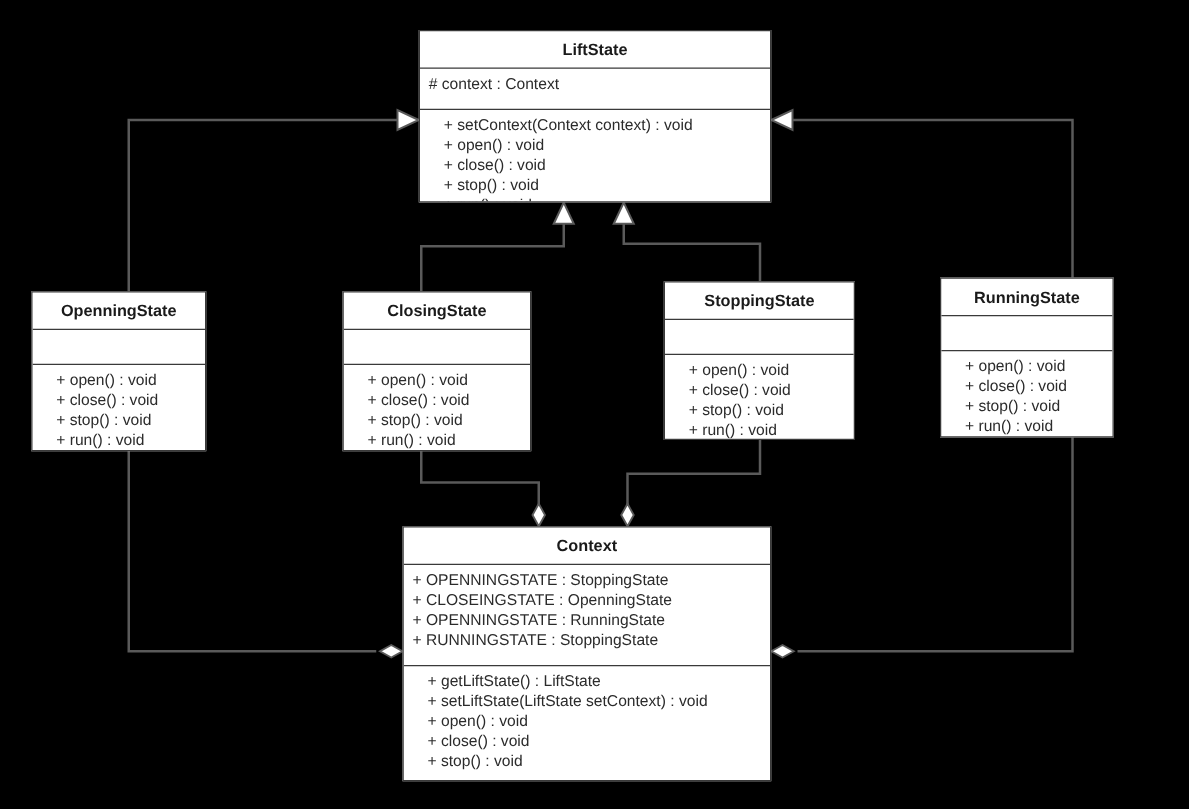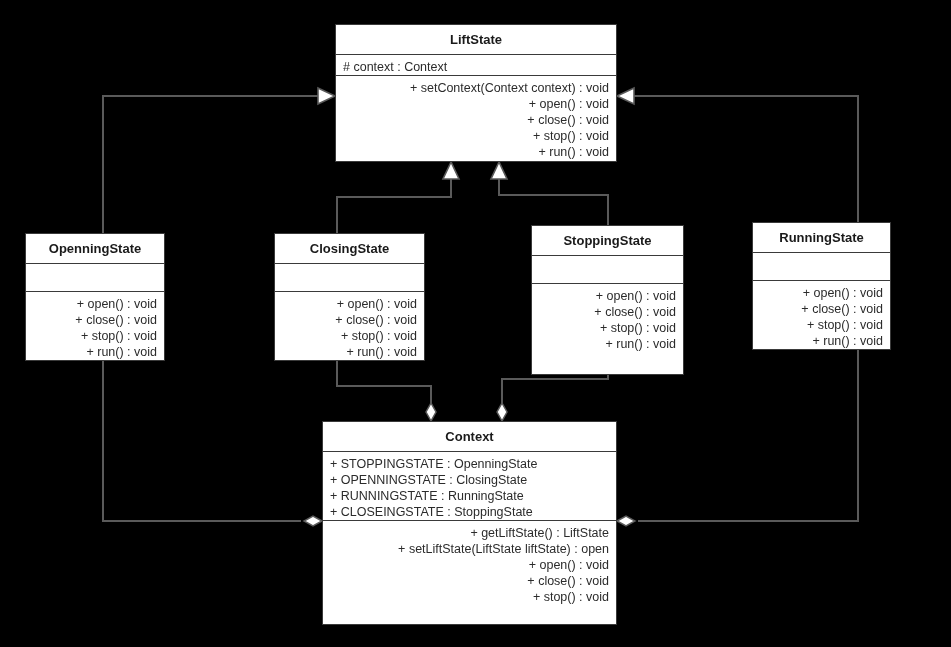--- a/index.html
+++ b/index.html
@@ -6,23 +6,23 @@
   body{width:951px;height:647px;position:relative;overflow:hidden;
        font-family:"Liberation Sans","DejaVu Sans",sans-serif;}
   #canvas{position:absolute;inset:0;width:951px;height:647px;}
   svg.wires{position:absolute;left:0;top:0;width:951px;height:647px;pointer-events:none;}
 
   .umlclass{position:absolute;background:#ffffff;border:1px solid #3a3a3a;
             box-sizing:border-box;overflow:hidden;}
   .cls-title{text-align:center;font-weight:bold;font-size:13px;color:#1a1a1a;
              padding:8px 4px 7px 4px;border-bottom:1px solid #3a3a3a;
              white-space:nowrap;line-height:1.1;}
-  .cls-attrs{border-bottom:1px solid #3a3a3a;padding:4px 7px 0 7px;box-sizing:border-box;}
+  .cls-attrs{border-bottom:1px solid #3a3a3a;padding:4px 7px 12px 7px;box-sizing:border-box;}
   .cls-attrs.empty{padding:0;height:28px;}
-  .cls-ops{padding:4px 7px 4px 8px;text-align:right;}
+  .cls-ops{padding:4px 7px 4px 19px;}
   .member{font-size:12.5px;color:#2b2b2b;line-height:16px;white-space:nowrap;}
 </style>
 </head>
 <body>
 
 <div id="canvas">
 
   <svg class="wires" viewBox="0 0 951 647" xmlns="http://www.w3.org/2000/svg">
     <g fill="none" stroke="#5a5a5a" stroke-width="2">
 
@@ -87,21 +87,21 @@
     <div class="cls-title">ClosingState</div>
     <div class="cls-attrs empty"></div>
     <div class="cls-ops">
       <div class="member">+ open() : void</div>
       <div class="member">+ close() : void</div>
       <div class="member">+ stop() : void</div>
       <div class="member">+ run() : void</div>
     </div>
   </div>
 
-  <div class="umlclass" style="left:531px;top:225px;width:153px;height:150px;">
+  <div class="umlclass" style="left:531px;top:225px;width:153px;height:127px;">
     <div class="cls-title">StoppingState</div>
     <div class="cls-attrs empty"></div>
     <div class="cls-ops">
       <div class="member">+ open() : void</div>
       <div class="member">+ close() : void</div>
       <div class="member">+ stop() : void</div>
       <div class="member">+ run() : void</div>
     </div>
   </div>
 
@@ -112,28 +112,28 @@
       <div class="member">+ open() : void</div>
       <div class="member">+ close() : void</div>
       <div class="member">+ stop() : void</div>
       <div class="member">+ run() : void</div>
     </div>
   </div>
 
   <div class="umlclass" style="left:322px;top:421px;width:295px;height:204px;">
     <div class="cls-title">Context</div>
     <div class="cls-attrs">
-      <div class="member">+ STOPPINGSTATE : OpenningState</div>
-      <div class="member">+ OPENNINGSTATE : ClosingState</div>
-      <div class="member">+ RUNNINGSTATE : RunningState</div>
-      <div class="member">+ CLOSEINGSTATE : StoppingState</div>
+      <div class="member">+ OPENNINGSTATE : StoppingState</div>
+      <div class="member">+ CLOSEINGSTATE : OpenningState</div>
+      <div class="member">+ OPENNINGSTATE : RunningState</div>
+      <div class="member">+ RUNNINGSTATE : StoppingState</div>
     </div>
     <div class="cls-ops">
       <div class="member">+ getLiftState() : LiftState</div>
-      <div class="member">+ setLiftState(LiftState liftState) : open</div>
+      <div class="member">+ setLiftState(LiftState setContext) : void</div>
       <div class="member">+ open() : void</div>
       <div class="member">+ close() : void</div>
       <div class="member">+ stop() : void</div>
 
     </div>
   </div>
 
 </div>
 
 </body></html>

